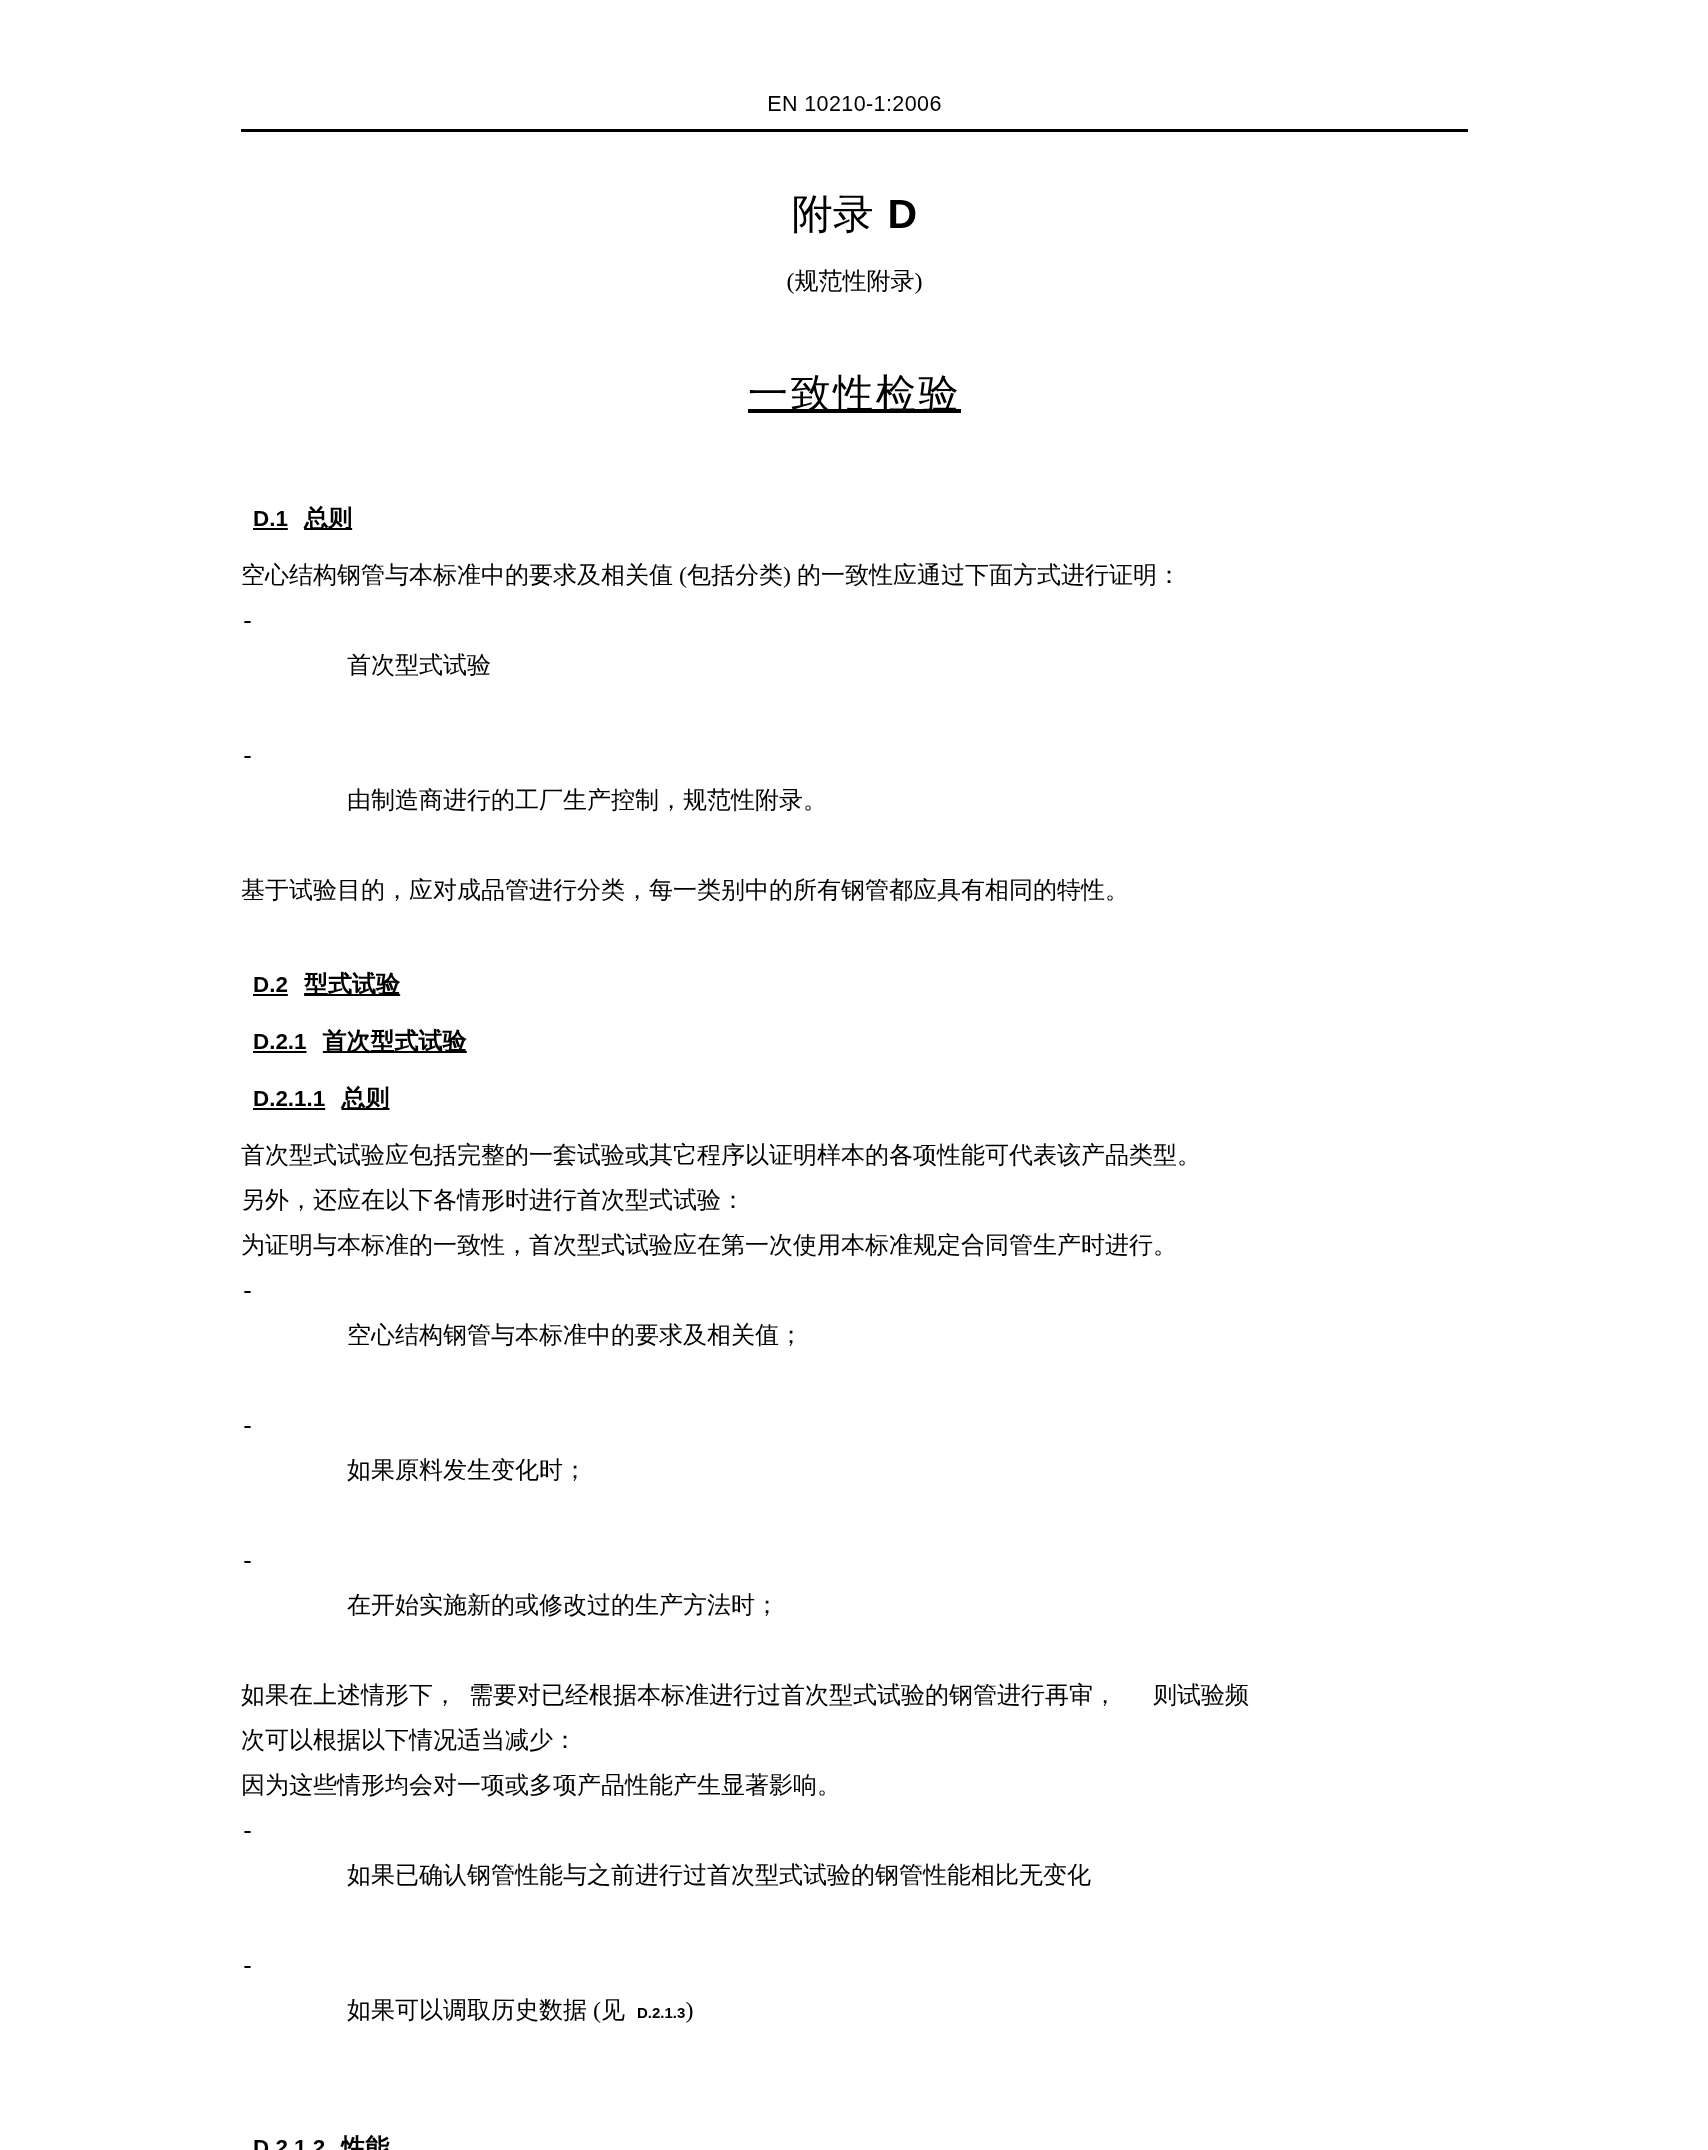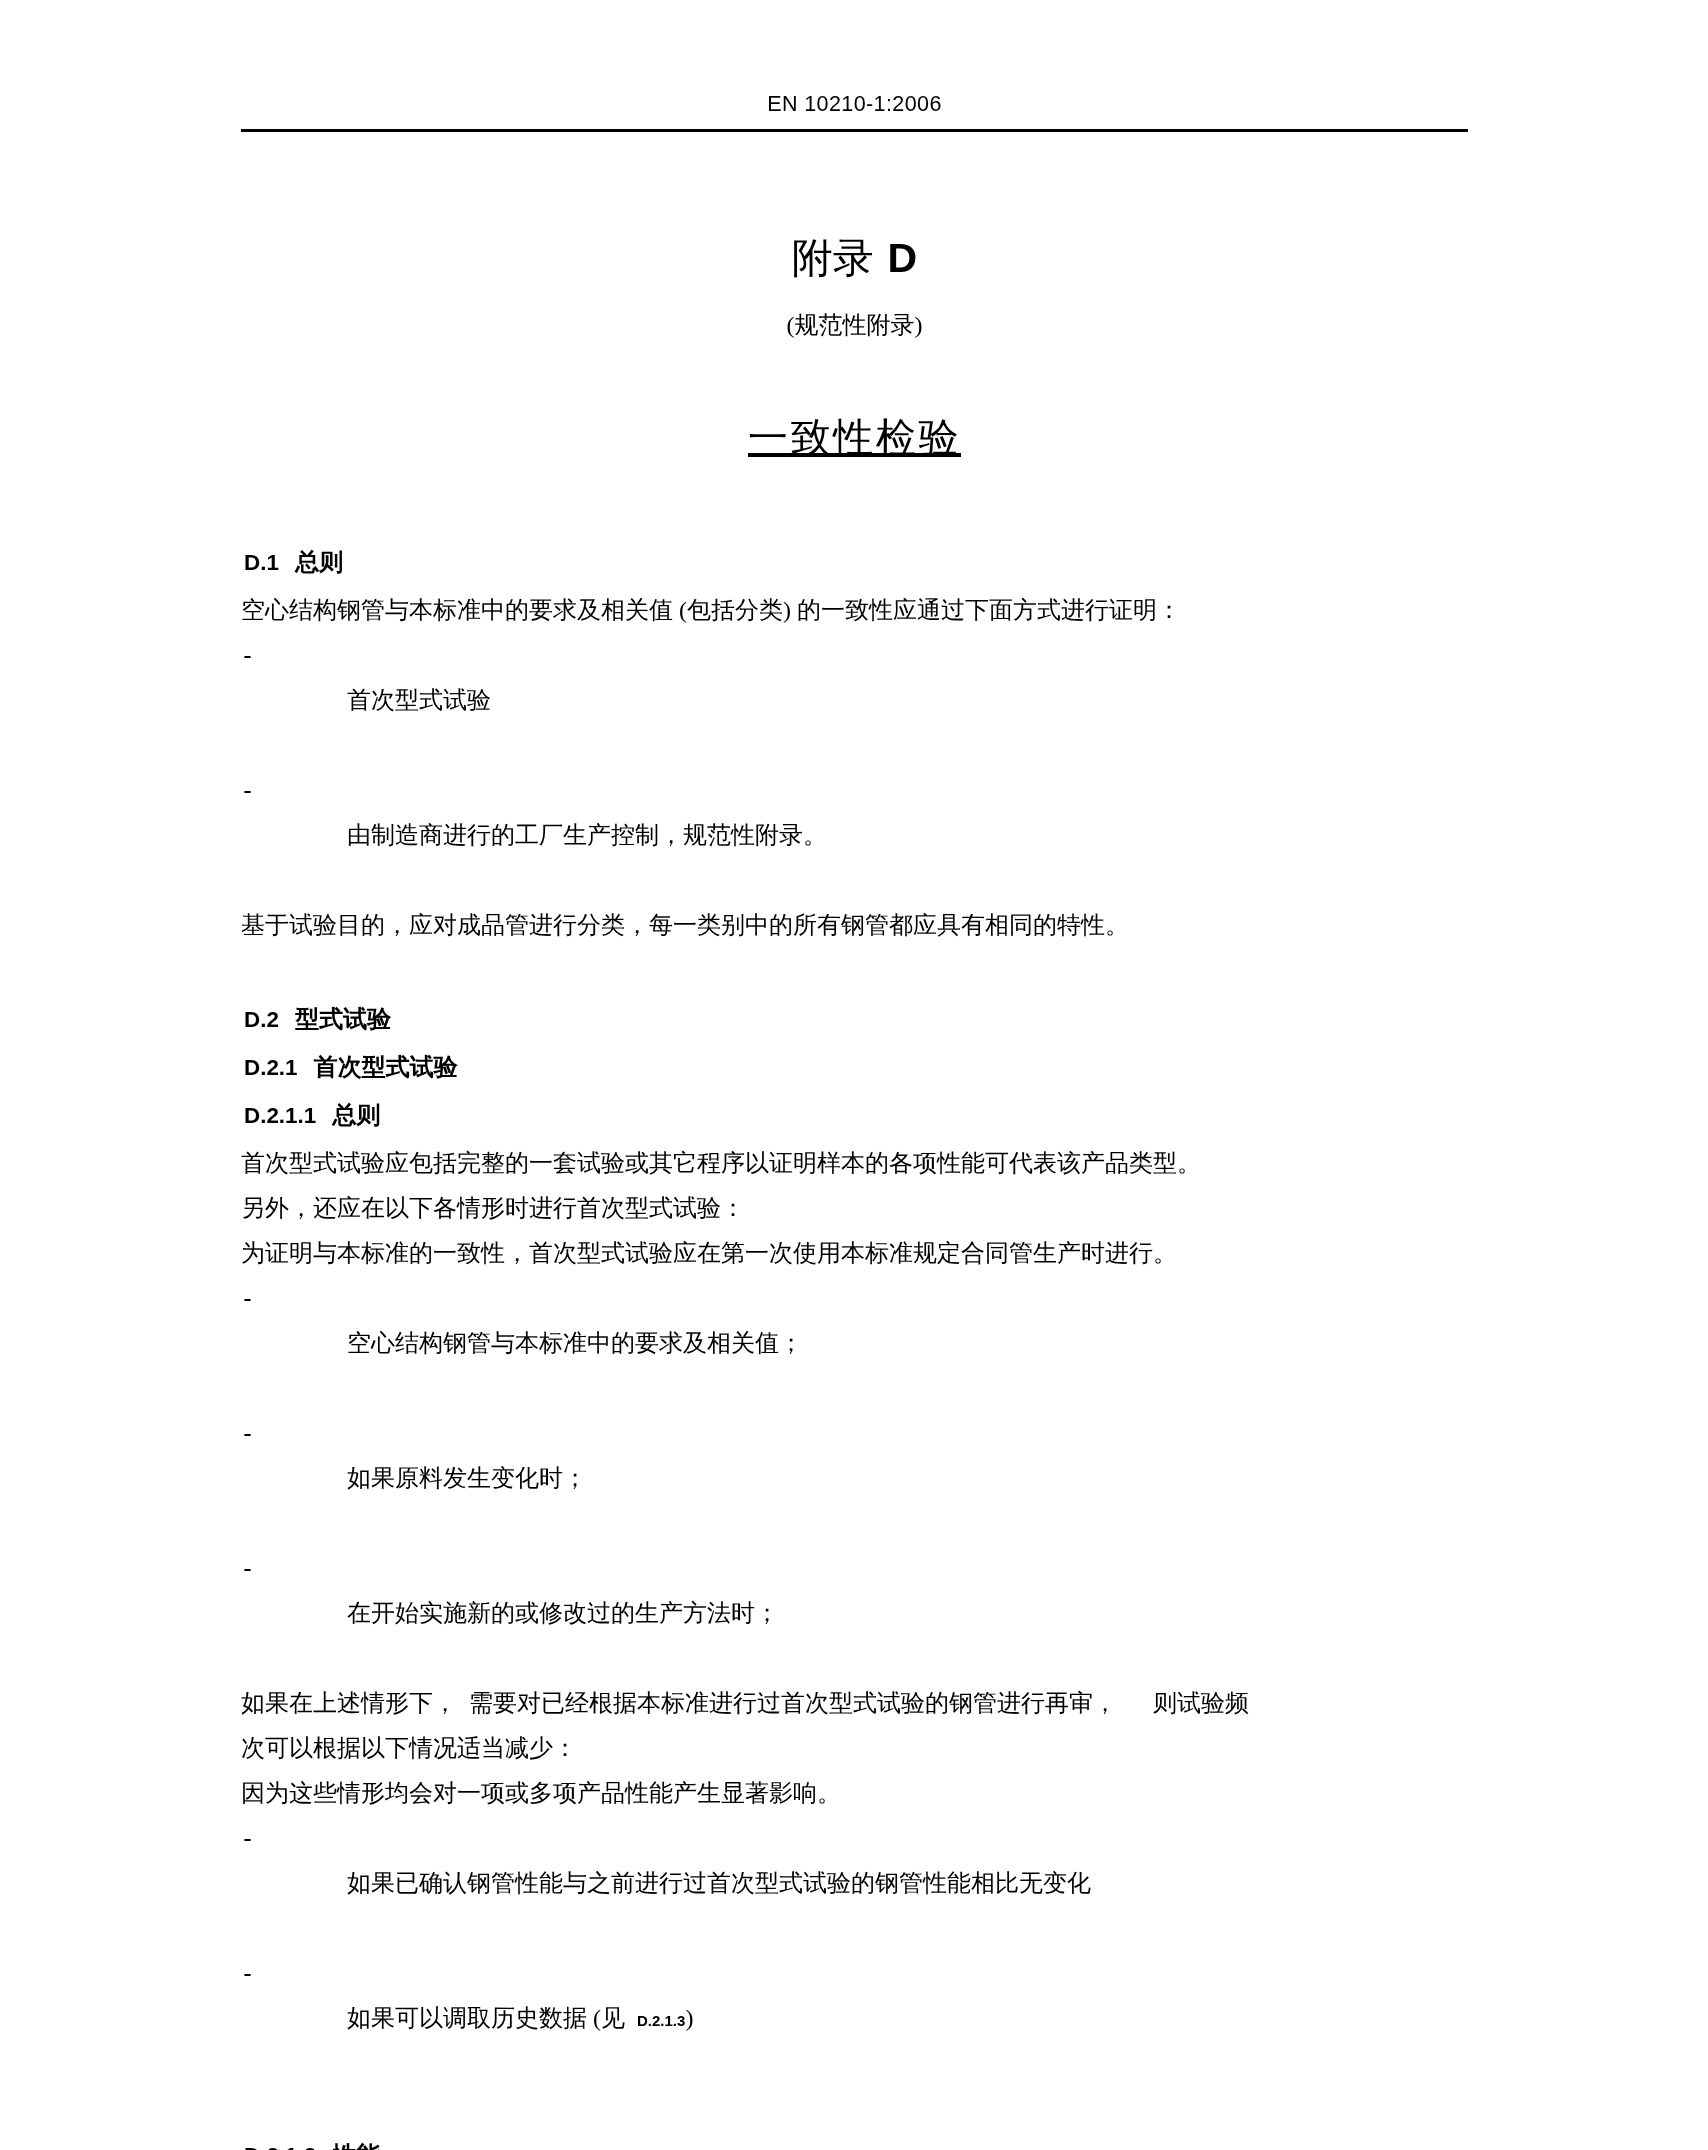--- a/index.html
+++ b/index.html
@@ -23,21 +23,21 @@
     line-height: 26px;
     letter-spacing: 0.4px;
   }
   .rule {
     height: 0;
     border: none;
     border-top: 3.4px solid #000;
     margin: 12px 0 0 0;
   }
   .annex-title {
-    margin-top: 98px;
+    margin-top: 54px;
     text-align: center;
     font-size: 41px;
     line-height: 56px;
   }
   .at-letter {
     font-family: "Liberation Sans", sans-serif;
     font-weight: bold;
     margin-left: 13.8px;
   }
   .annex-note {
@@ -48,25 +48,26 @@
   }
   .doc-title {
     margin-top: 69px;
     text-align: center;
     font-size: 40px;
     line-height: 54px;
     letter-spacing: 2.6px;
     text-decoration: underline;
   }
   .h {
-    margin: 3px;
+    margin: 12px;
     font-size: 24px;
     line-height: 45px;
     font-weight: bold;
     white-space: pre-wrap;
+    text-decoration: underline;
   }
   .h .hnum {
     font-family: "Liberation Sans", sans-serif;
     font-size: 22.4px;
     margin-right: 16.3px;
   }
   .h-d1 { margin-top: 75px; }
   .h-d2 { margin-top: 49px; }
   .h-d212 { margin-top: 45px; }
   .para {

